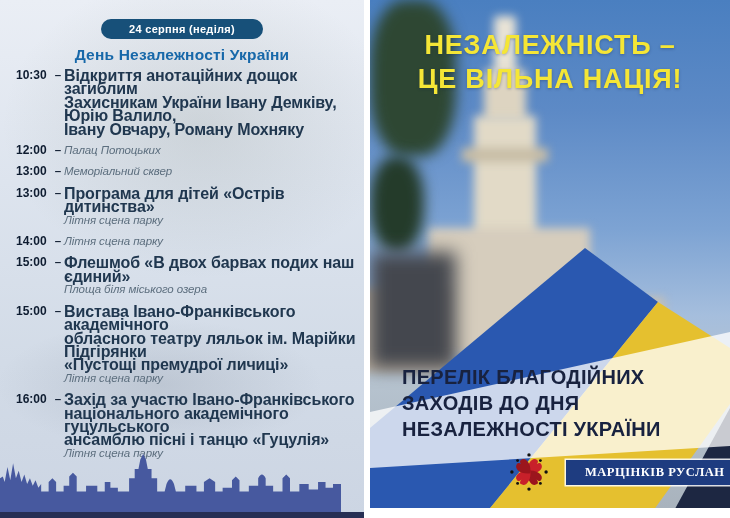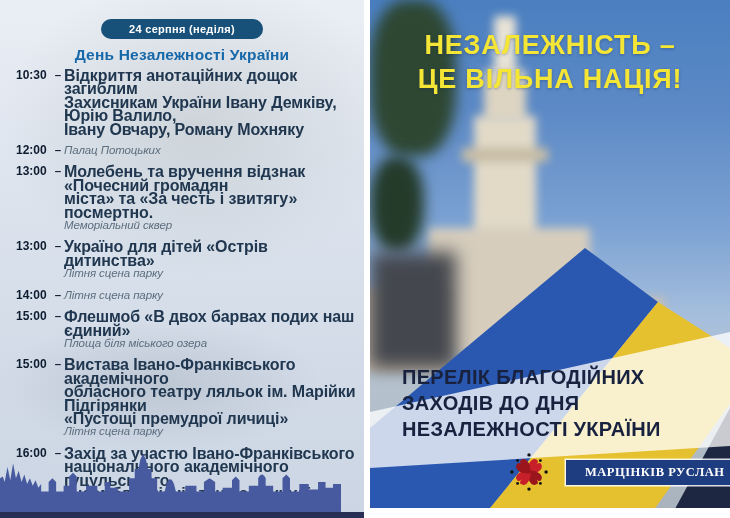--- a/index.html
+++ b/index.html
@@ -110,31 +110,29 @@
         <div class="event-sep">–</div>
         <div>
           <div class="event-venue">Палац Потоцьких</div>
         </div>
       </div>
 
       <div class="event-row">
         <div class="event-time">13:00</div>
         <div class="event-sep">–</div>
         <div>
-          <div class="event-desc">Молебень та вручення відзнак «Почесний громадян
-міста» та «За честь і звитягу» посмертно.</div>
           <div class="event-venue">Меморіальний сквер</div>
         </div>
       </div>
 
       <div class="event-row">
         <div class="event-time">13:00</div>
         <div class="event-sep">–</div>
         <div>
-          <div class="event-desc">Україно для дітей «Острів дитинства»</div>
+          <div class="event-desc">Програма для дітей «Острів дитинства»</div>
           <div class="event-venue">Літня сцена парку</div>
         </div>
       </div>
 
       <div class="event-row">
         <div class="event-time">14:00</div>
         <div class="event-sep">–</div>
         <div>
           <div class="event-venue">Літня сцена парку</div>
         </div>

